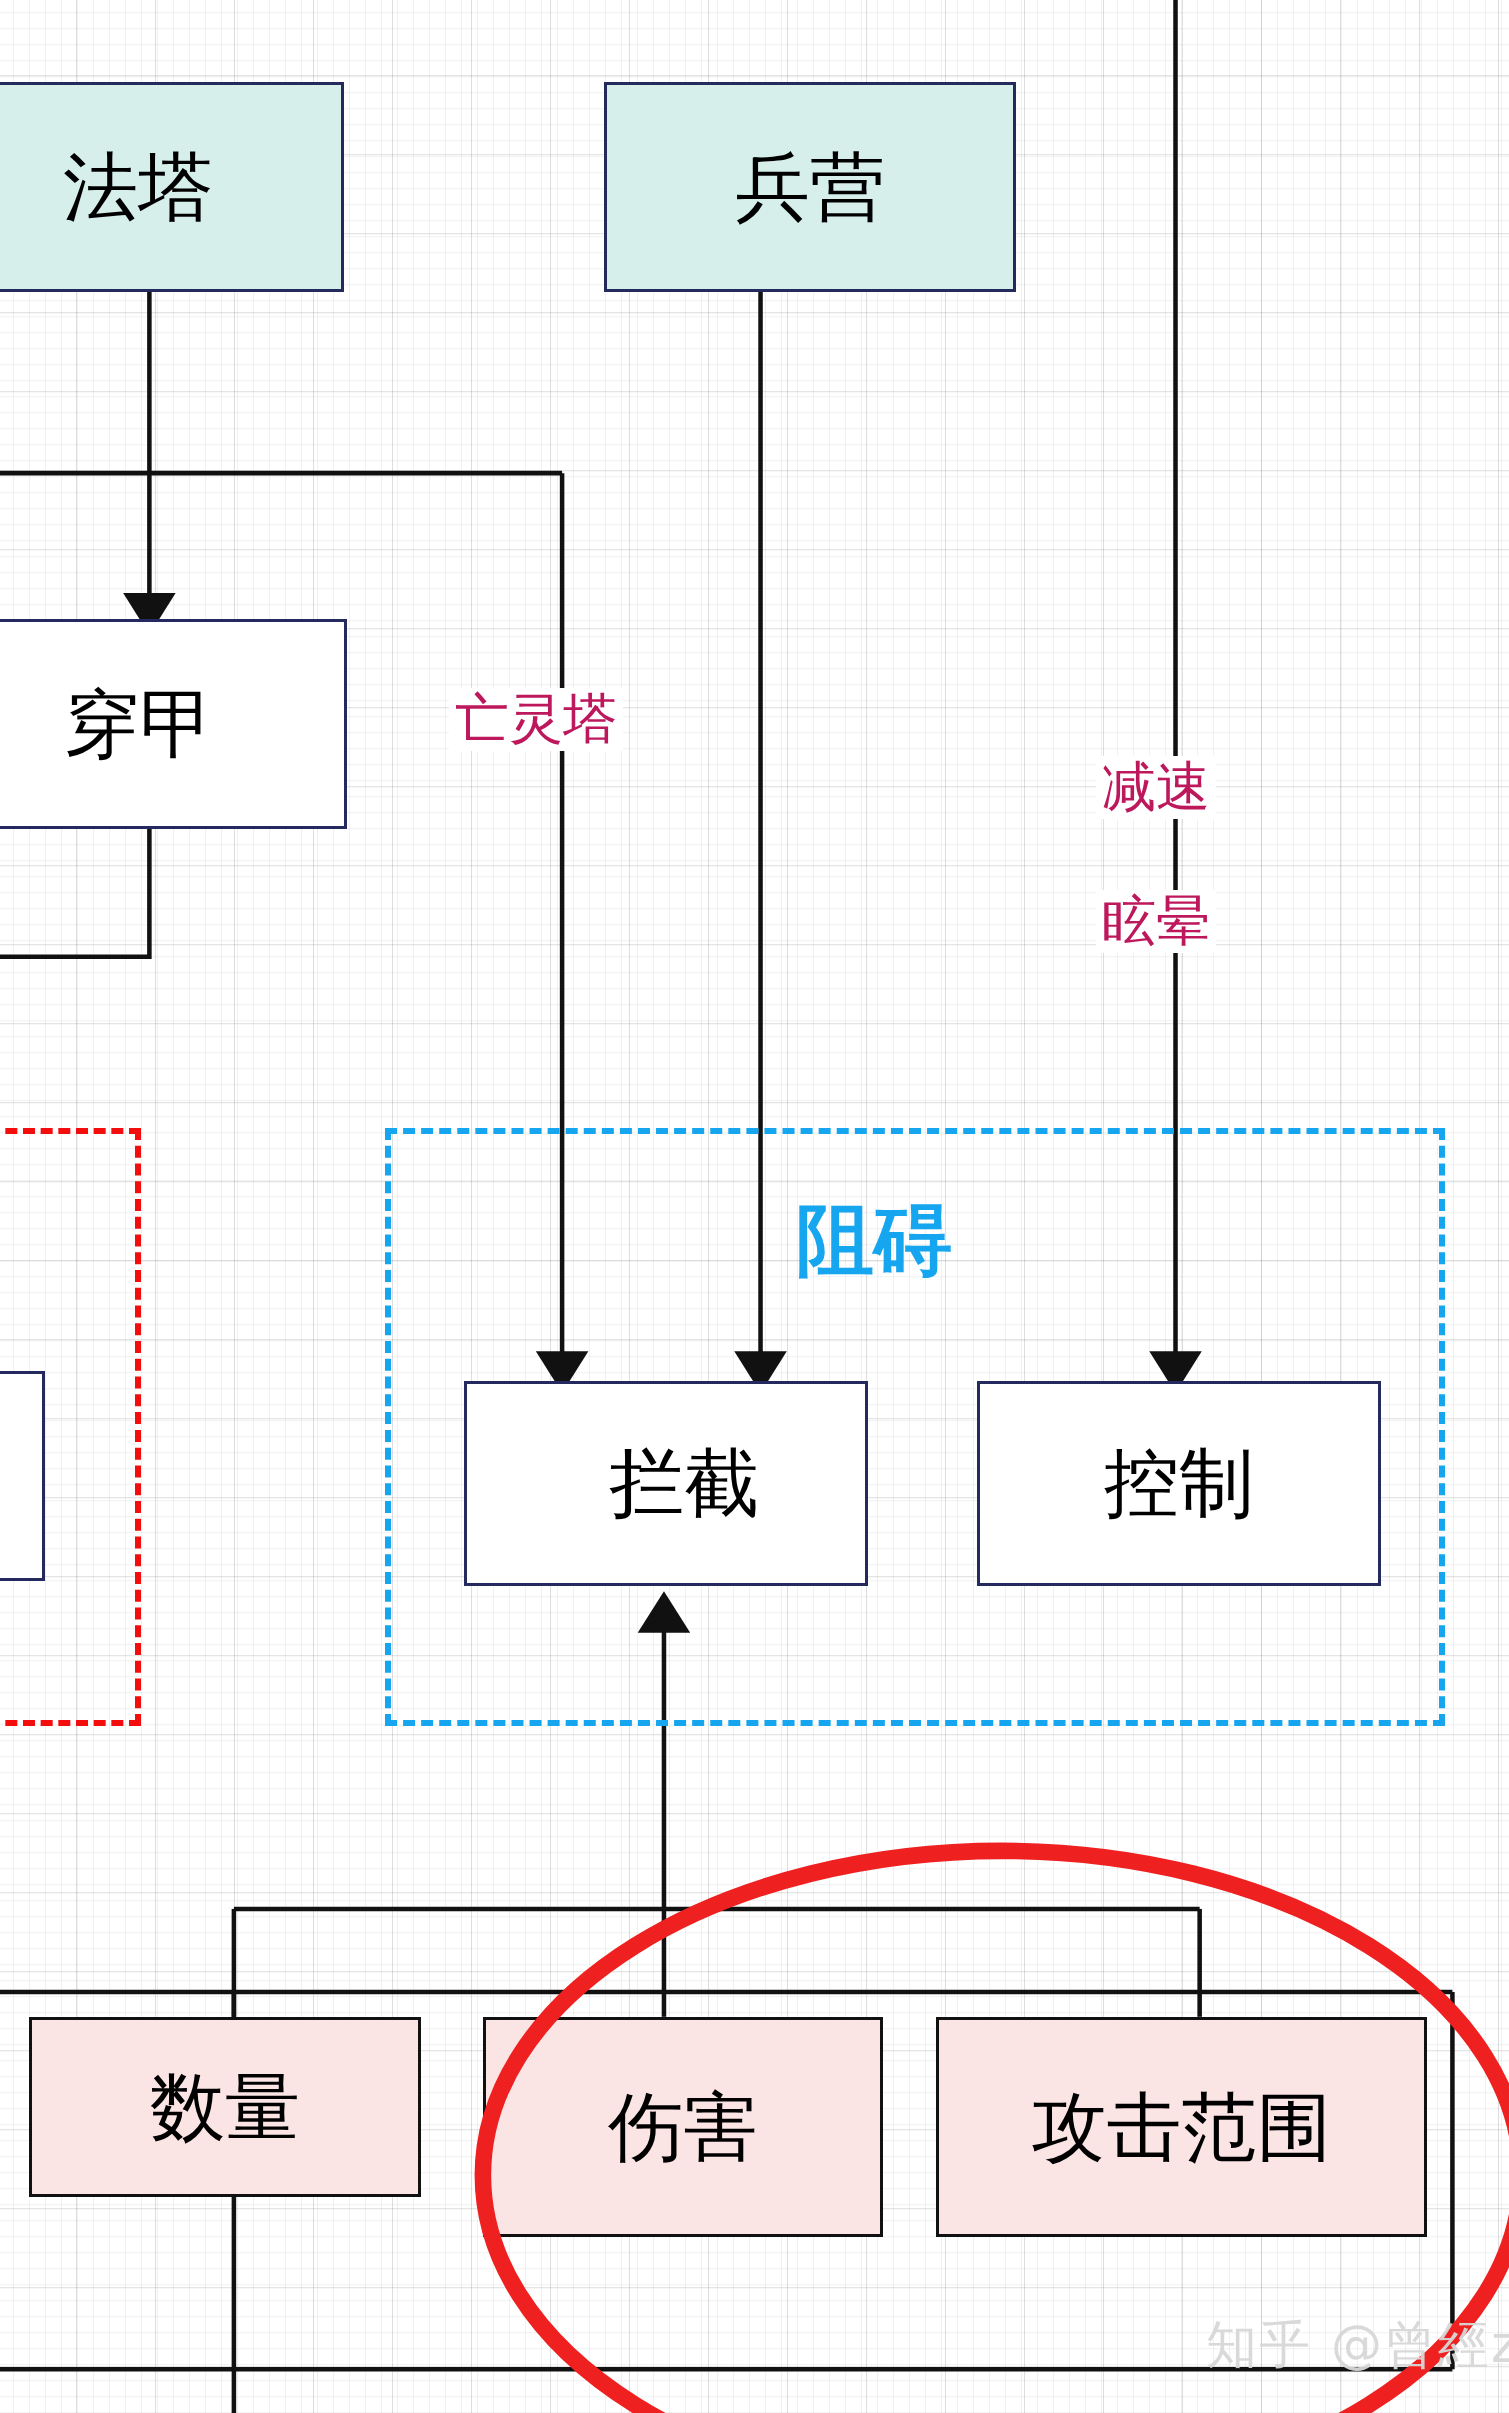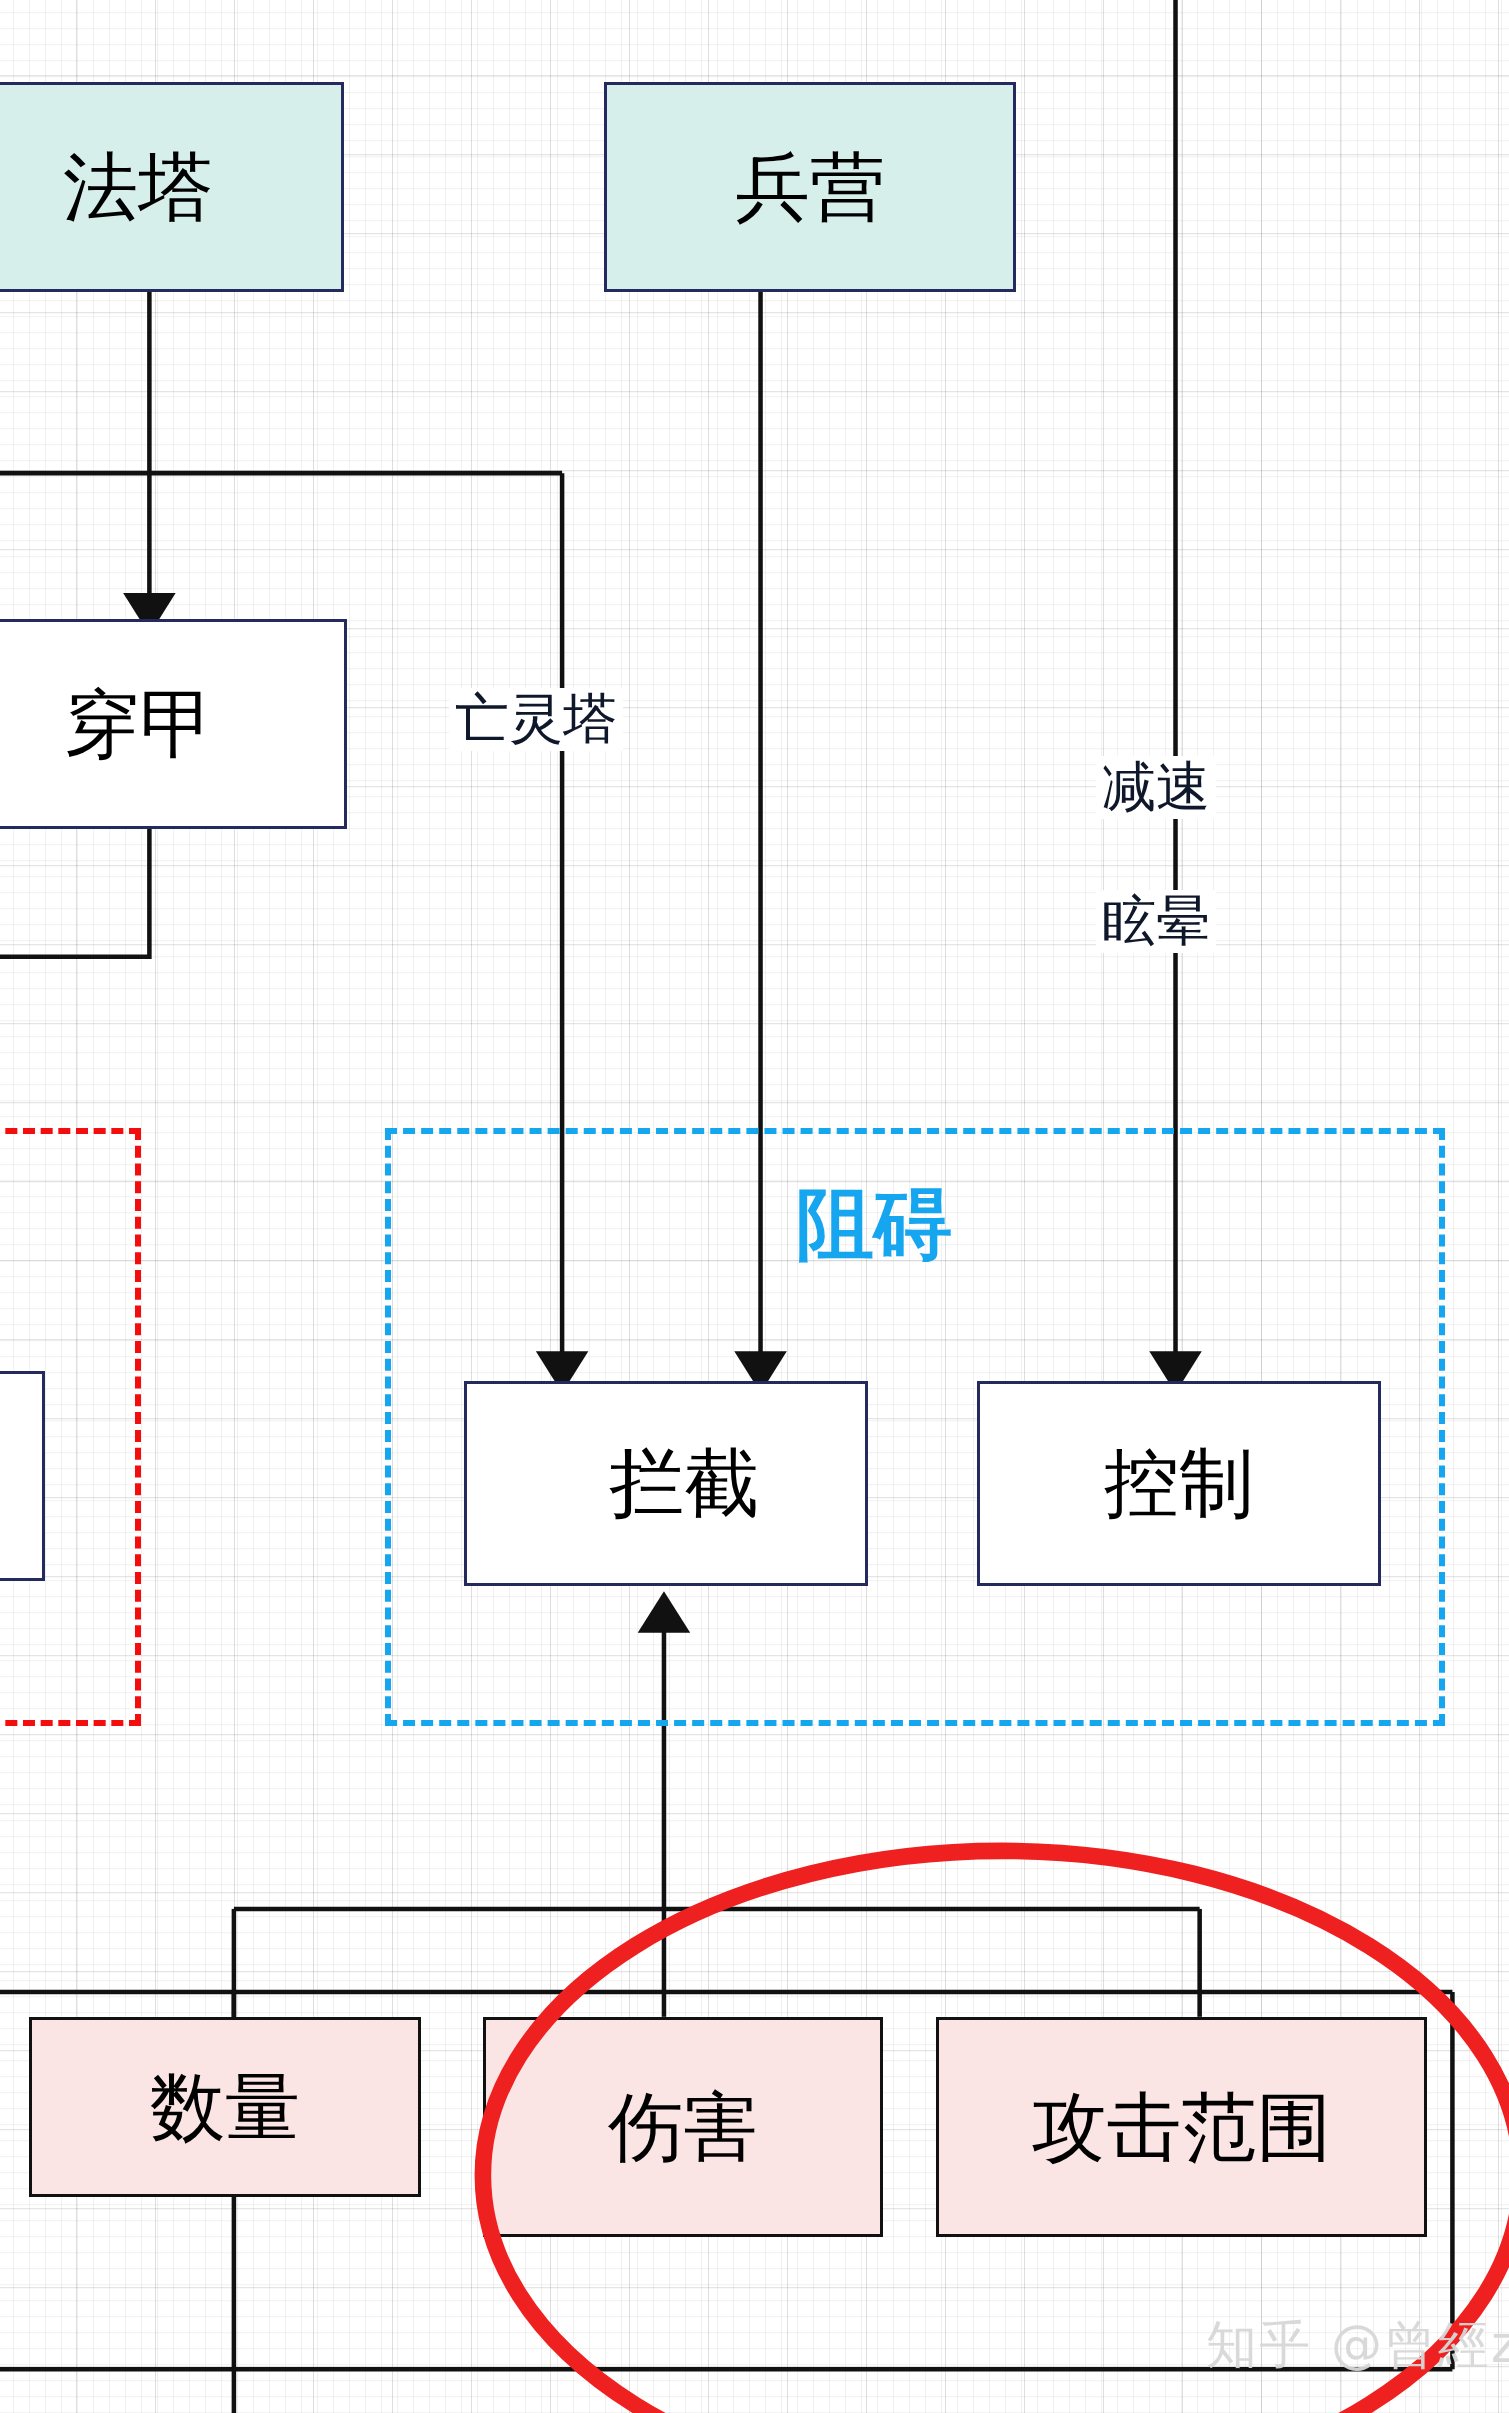--- a/index.html
+++ b/index.html
@@ -39,31 +39,32 @@
     background:#ffffff;
     border:3.8px solid #242a5e;
   }
   .node-pink{
     background:#fbe4e4;
     border:3.8px solid #111111;
   }
   .edge-label{
     position:absolute;
     font-family:"DejaVu Sans","Liberation Sans",sans-serif;
-    color:#0f172a;
+    color:#be185d;
     background:#ffffff;
     line-height:1.05;
     white-space:nowrap;
   }
   .group-label{
     position:absolute;
     color:#16a5ef;
-    font-family:Liberation Sans, sans-serif;
+    font-family:Liberation Mono, monospace;
     line-height:1;
     white-space:nowrap;
+    margin-top:22px;
   }
   .dashbox{
     position:absolute;
     box-sizing:border-box;
     background:transparent;
   }
   .watermark{
     position:absolute;
     color:#d8d8d8;
     font-family:"DejaVu Sans","Liberation Sans",sans-serif;

